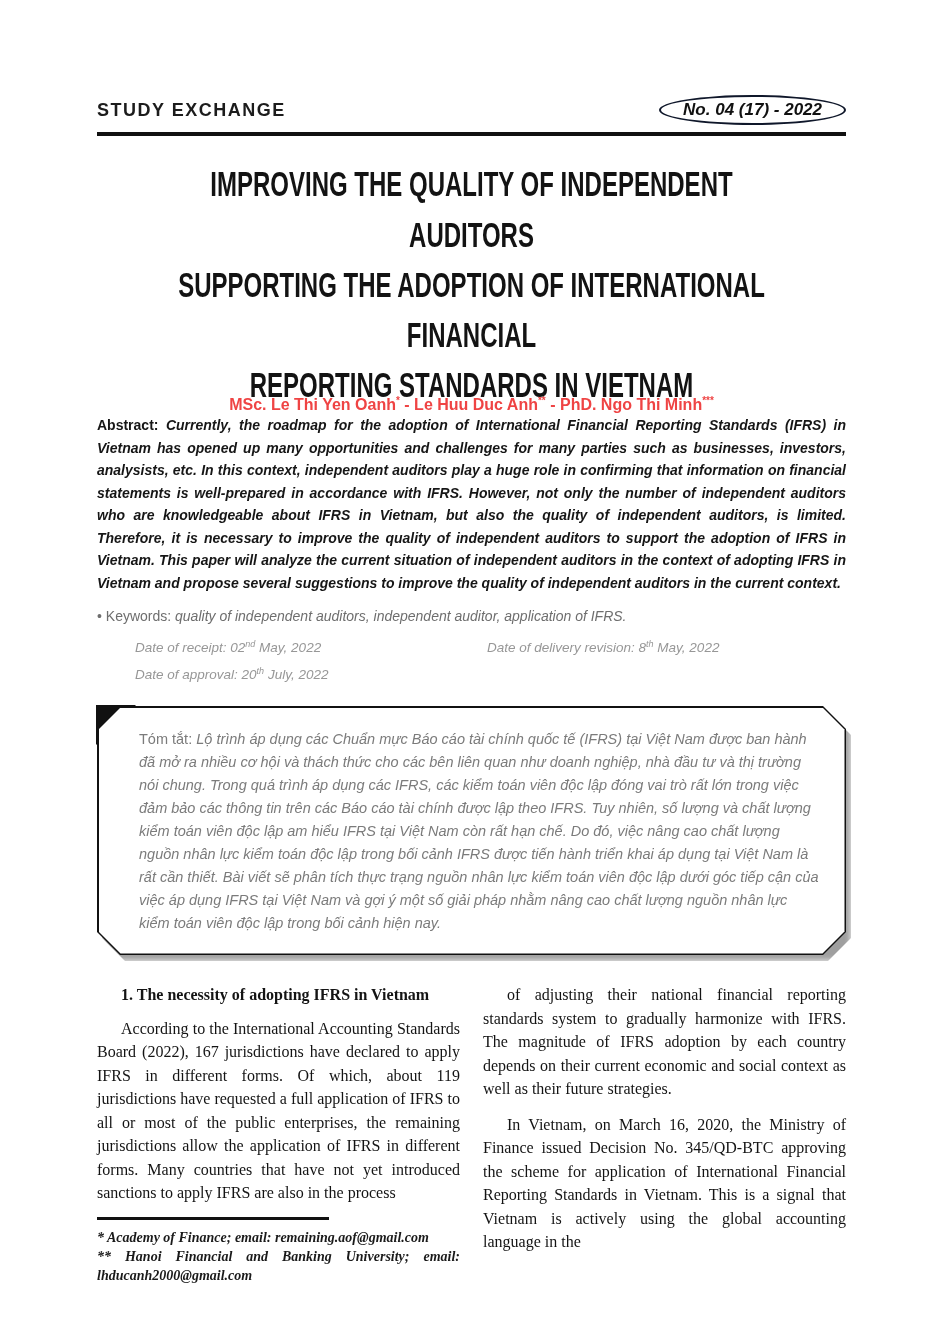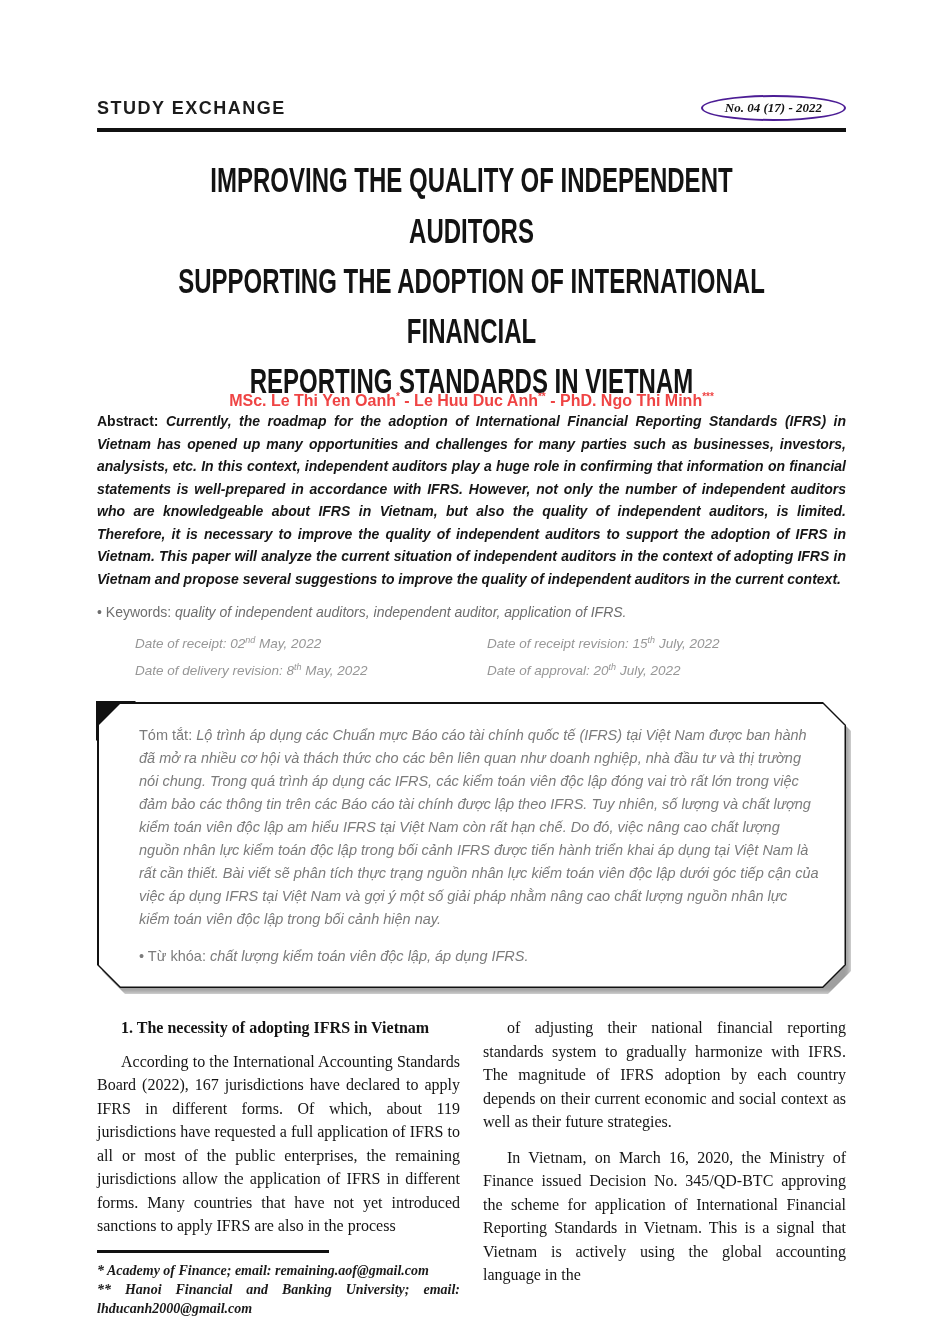--- a/index.html
+++ b/index.html
@@ -10,24 +10,24 @@
     box-sizing:border-box;
     padding:95px 97px 0 97px;
     font-family:"Liberation Sans",sans-serif;
     color:#151515;
     overflow:hidden;
   }
   
   .hdr{display:flex;justify-content:space-between;align-items:center;}
   .hdr-section{font-weight:bold;font-size:18px;letter-spacing:1.5px;color:#1c1c1c;}
   .hdr-badge{
-    border:2px solid #4c1d95;border-radius:50%;
+    border:2px solid #0f172a;border-radius:50%;
     padding:3px 22px;
-    font-family:Liberation Serif, serif;font-style:italic;font-weight:bold;
-    font-size:13px;color:#111;white-space:nowrap;
+    font-family:Liberation Sans, sans-serif;font-style:italic;font-weight:bold;
+    font-size:17px;color:#111;white-space:nowrap;
   }
   .hdr-rule{height:4px;background:#111;margin-top:7px;}
   
   .title{
     margin-top:24px;text-align:center;
     font-weight:bold;font-size:30px;line-height:44px;color:#131313;
     transform:scale(0.80,1.14);transform-origin:center top;
   }
   .authors{
     margin-top:16px;text-align:center;
@@ -102,33 +102,31 @@
   </div>
 
   <div class="authors"><span>MSc. Le Thi Yen Oanh</span><sup>*</sup><span> - </span><span>Le Huu Duc Anh</span><sup>**</sup><span> - </span><span>PhD. Ngo Thi Minh</span><sup>***</sup></div>
 
   <div class="abstract"><span class="ab-label">Abstract: </span><span>Currently, the roadmap for the adoption of International Financial Reporting Standards (IFRS) in Vietnam has opened up many opportunities and challenges for many parties such as businesses, investors, analysists, etc. In this context, independent auditors play a huge role in confirming that information on financial statements is well-prepared in accordance with IFRS. However, not only the number of independent auditors who are knowledgeable about IFRS in Vietnam, but also the quality of independent auditors, is limited. Therefore, it is necessary to improve the quality of independent auditors to support the adoption of IFRS in Vietnam. This paper will analyze the current situation of independent auditors in the context of adopting IFRS in Vietnam and propose several suggestions to improve the quality of independent auditors in the current context.</span></div>
 
   <div class="keywords"><span class="kw-label">• Keywords: </span><span>quality of independent auditors, independent auditor, application of IFRS.</span></div>
 
   <div class="dates">
     <div><span>Date of receipt: </span><span>02</span><sup>nd</sup><span> May, 2022</span></div>
-    <div><span>Date of receipt revision: </span><span>15</span><sup>th</sup><span> July, 2022</span></div>
     <div><span>Date of delivery revision: </span><span>8</span><sup>th</sup><span> May, 2022</span></div>
     <div><span>Date of approval: </span><span>20</span><sup>th</sup><span> July, 2022</span></div>
   </div>
 
   <div class="tt-box">
     <div class="tt-shadow"></div>
     <div class="tt-wedge"></div>
     <div class="tt-border"></div>
     <div class="tt-white"></div>
     <div class="tt-content">
       <div><span class="tt-label">Tóm tắt: </span><span>Lộ trình áp dụng các Chuẩn mực Báo cáo tài chính quốc tế (IFRS) tại Việt Nam được ban hành đã mở ra nhiều cơ hội và thách thức cho các bên liên quan như doanh nghiệp, nhà đầu tư và thị trường nói chung. Trong quá trình áp dụng các IFRS, các kiểm toán viên độc lập đóng vai trò rất lớn trong việc đảm bảo các thông tin trên các Báo cáo tài chính được lập theo IFRS. Tuy nhiên, số lượng và chất lượng kiểm toán viên độc lập am hiểu IFRS tại Việt Nam còn rất hạn chế. Do đó, việc nâng cao chất lượng nguồn nhân lực kiểm toán độc lập trong bối cảnh IFRS được tiến hành triển khai áp dụng tại Việt Nam là rất cần thiết. Bài viết sẽ phân tích thực trạng nguồn nhân lực kiểm toán viên độc lập dưới góc tiếp cận của việc áp dụng IFRS tại Việt Nam và gợi ý một số giải pháp nhằm nâng cao chất lượng nguồn nhân lực kiểm toán viên độc lập trong bối cảnh hiện nay.</span></div>
-      <div class="tt-keywords"><span class="tt-label">• Từ khóa: </span><span>chất lượng kiểm toán viên độc lập, áp dụng IFRS.</span></div>
     </div>
   </div>
 
   <div class="body-cols">
     <div class="col">
       <div class="body-h">1. The necessity of adopting IFRS in Vietnam</div>
       <div class="body-p">According to the International Accounting Standards Board (2022), 167 jurisdictions have declared to apply IFRS in different forms. Of which, about 119 jurisdictions have requested a full application of IFRS to all or most of the public enterprises, the remaining jurisdictions allow the application of IFRS in different forms. Many countries that have not yet introduced sanctions to apply IFRS are also in the process</div>
       <div class="fn-rule"></div>
       <div class="footnotes">
         <div>* Academy of Finance; email: remaining.aof@gmail.com</div>

